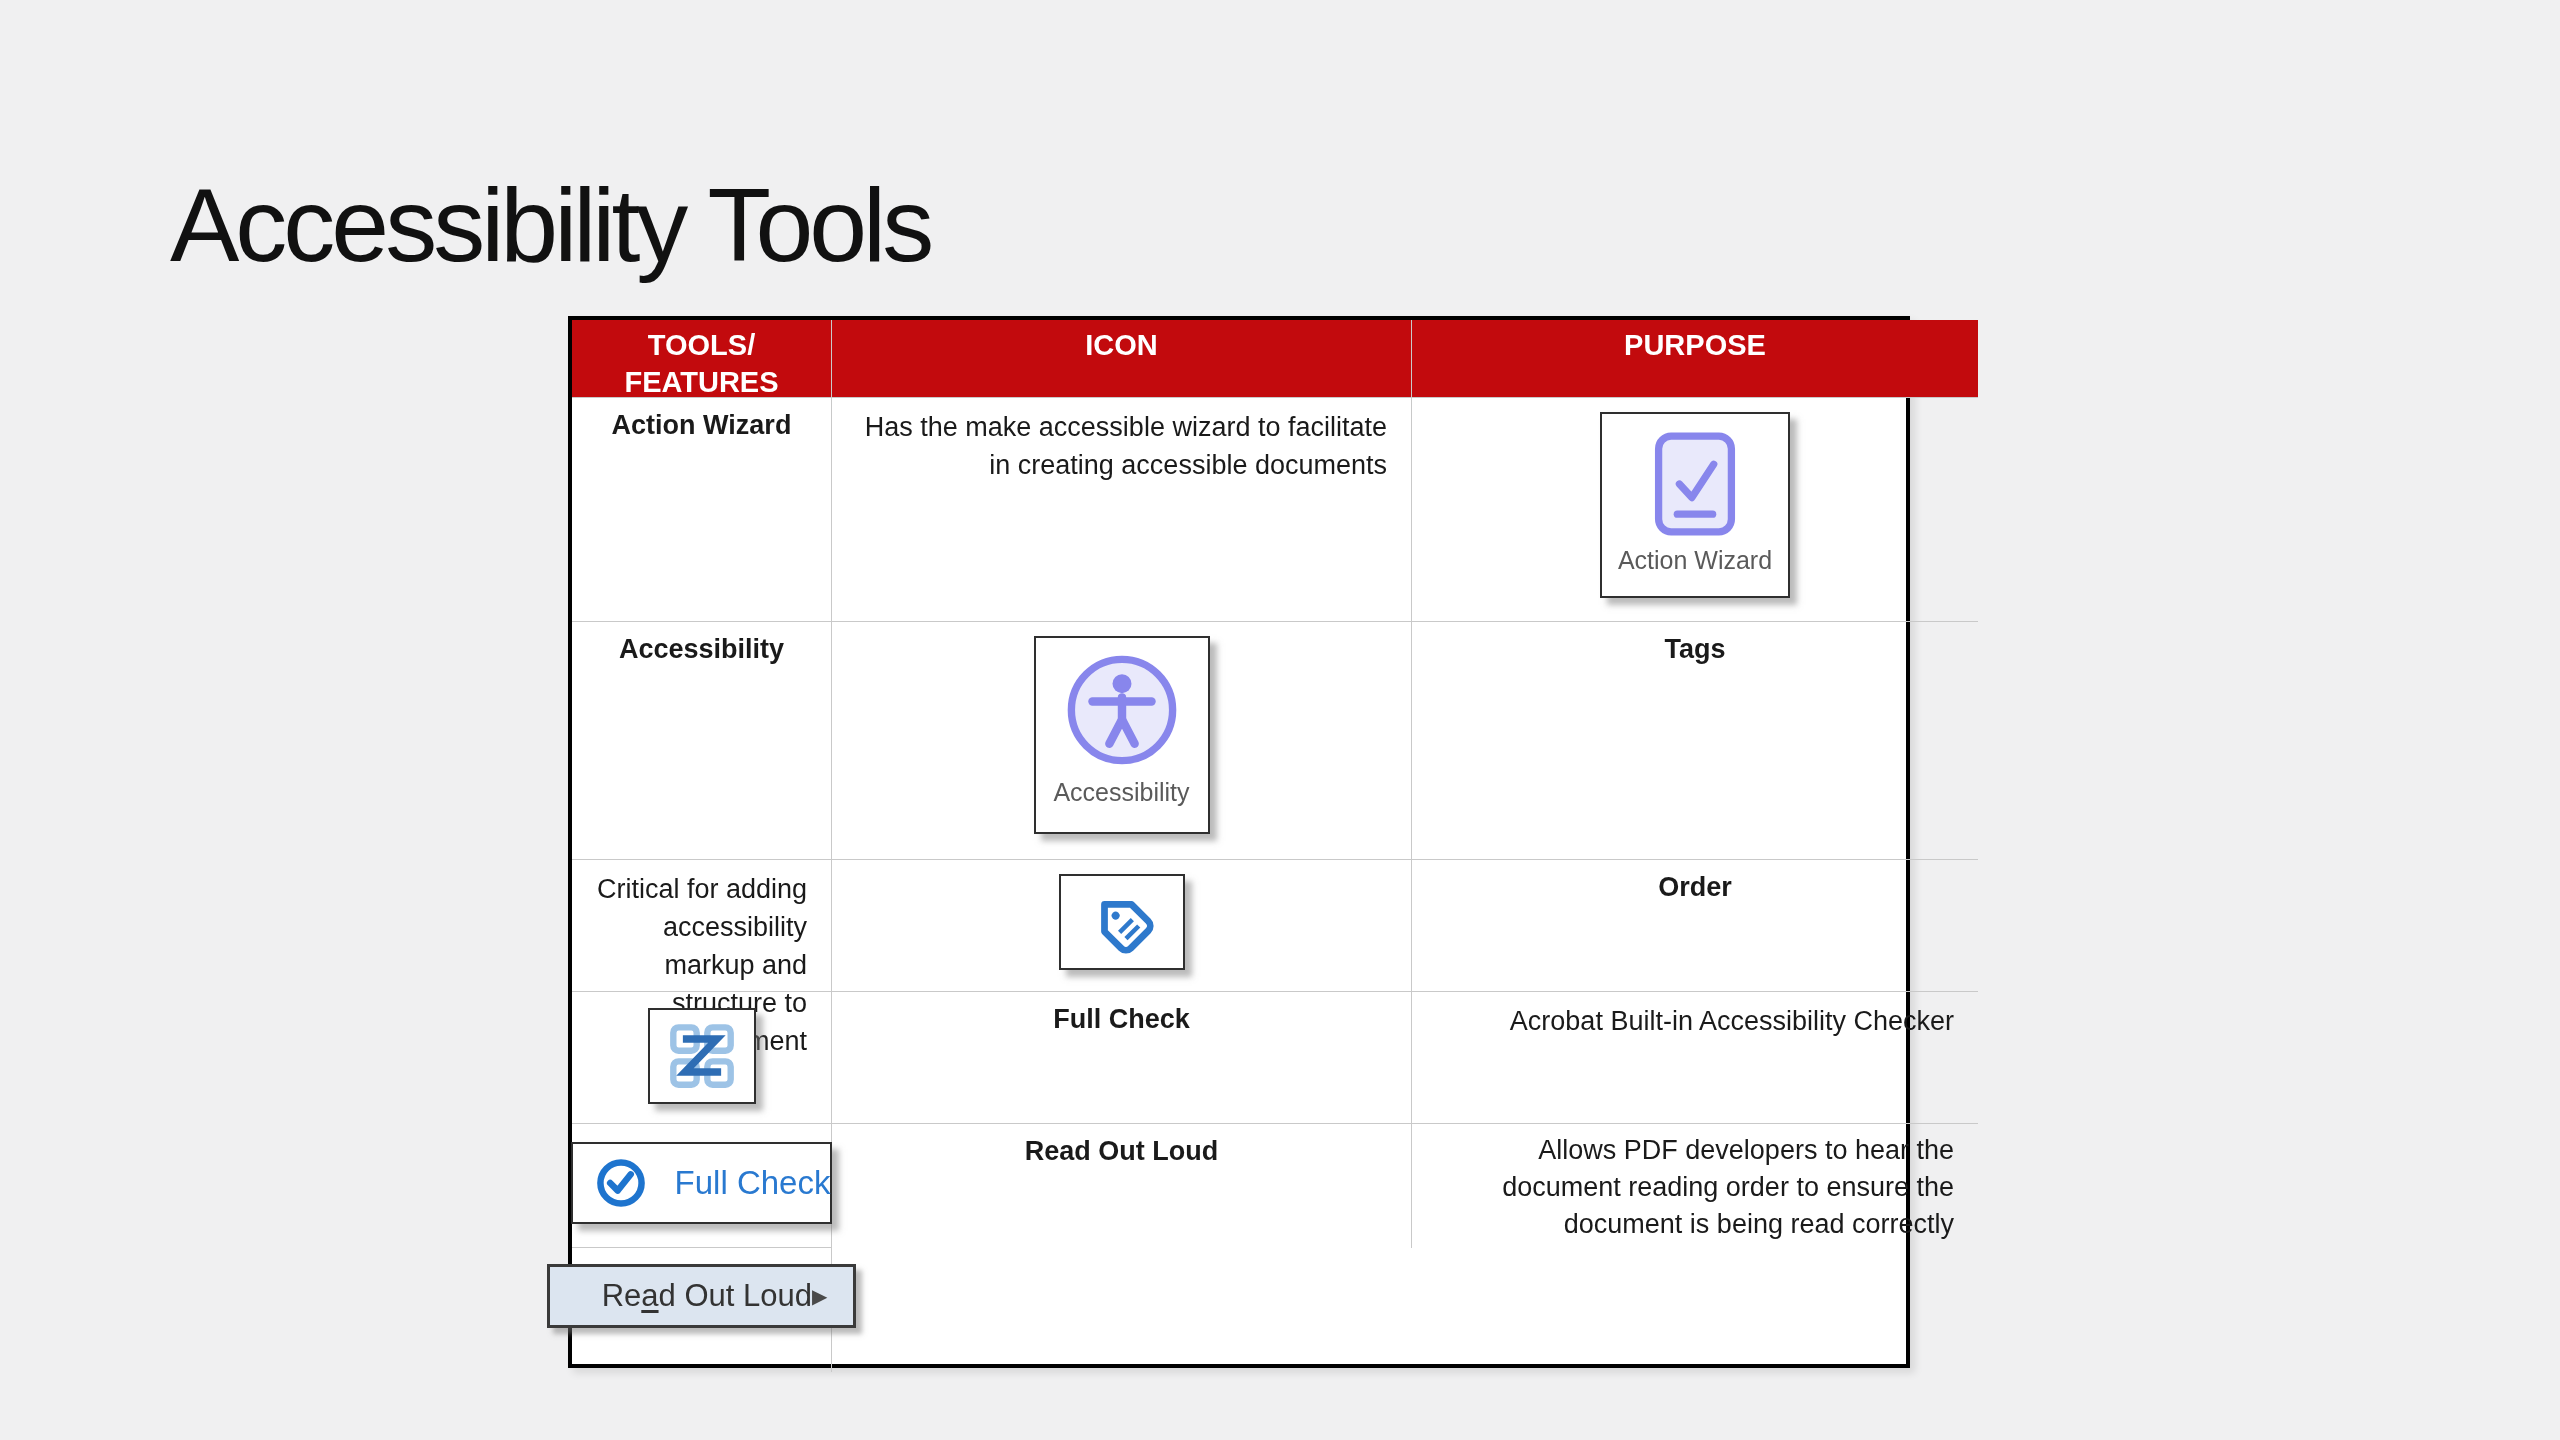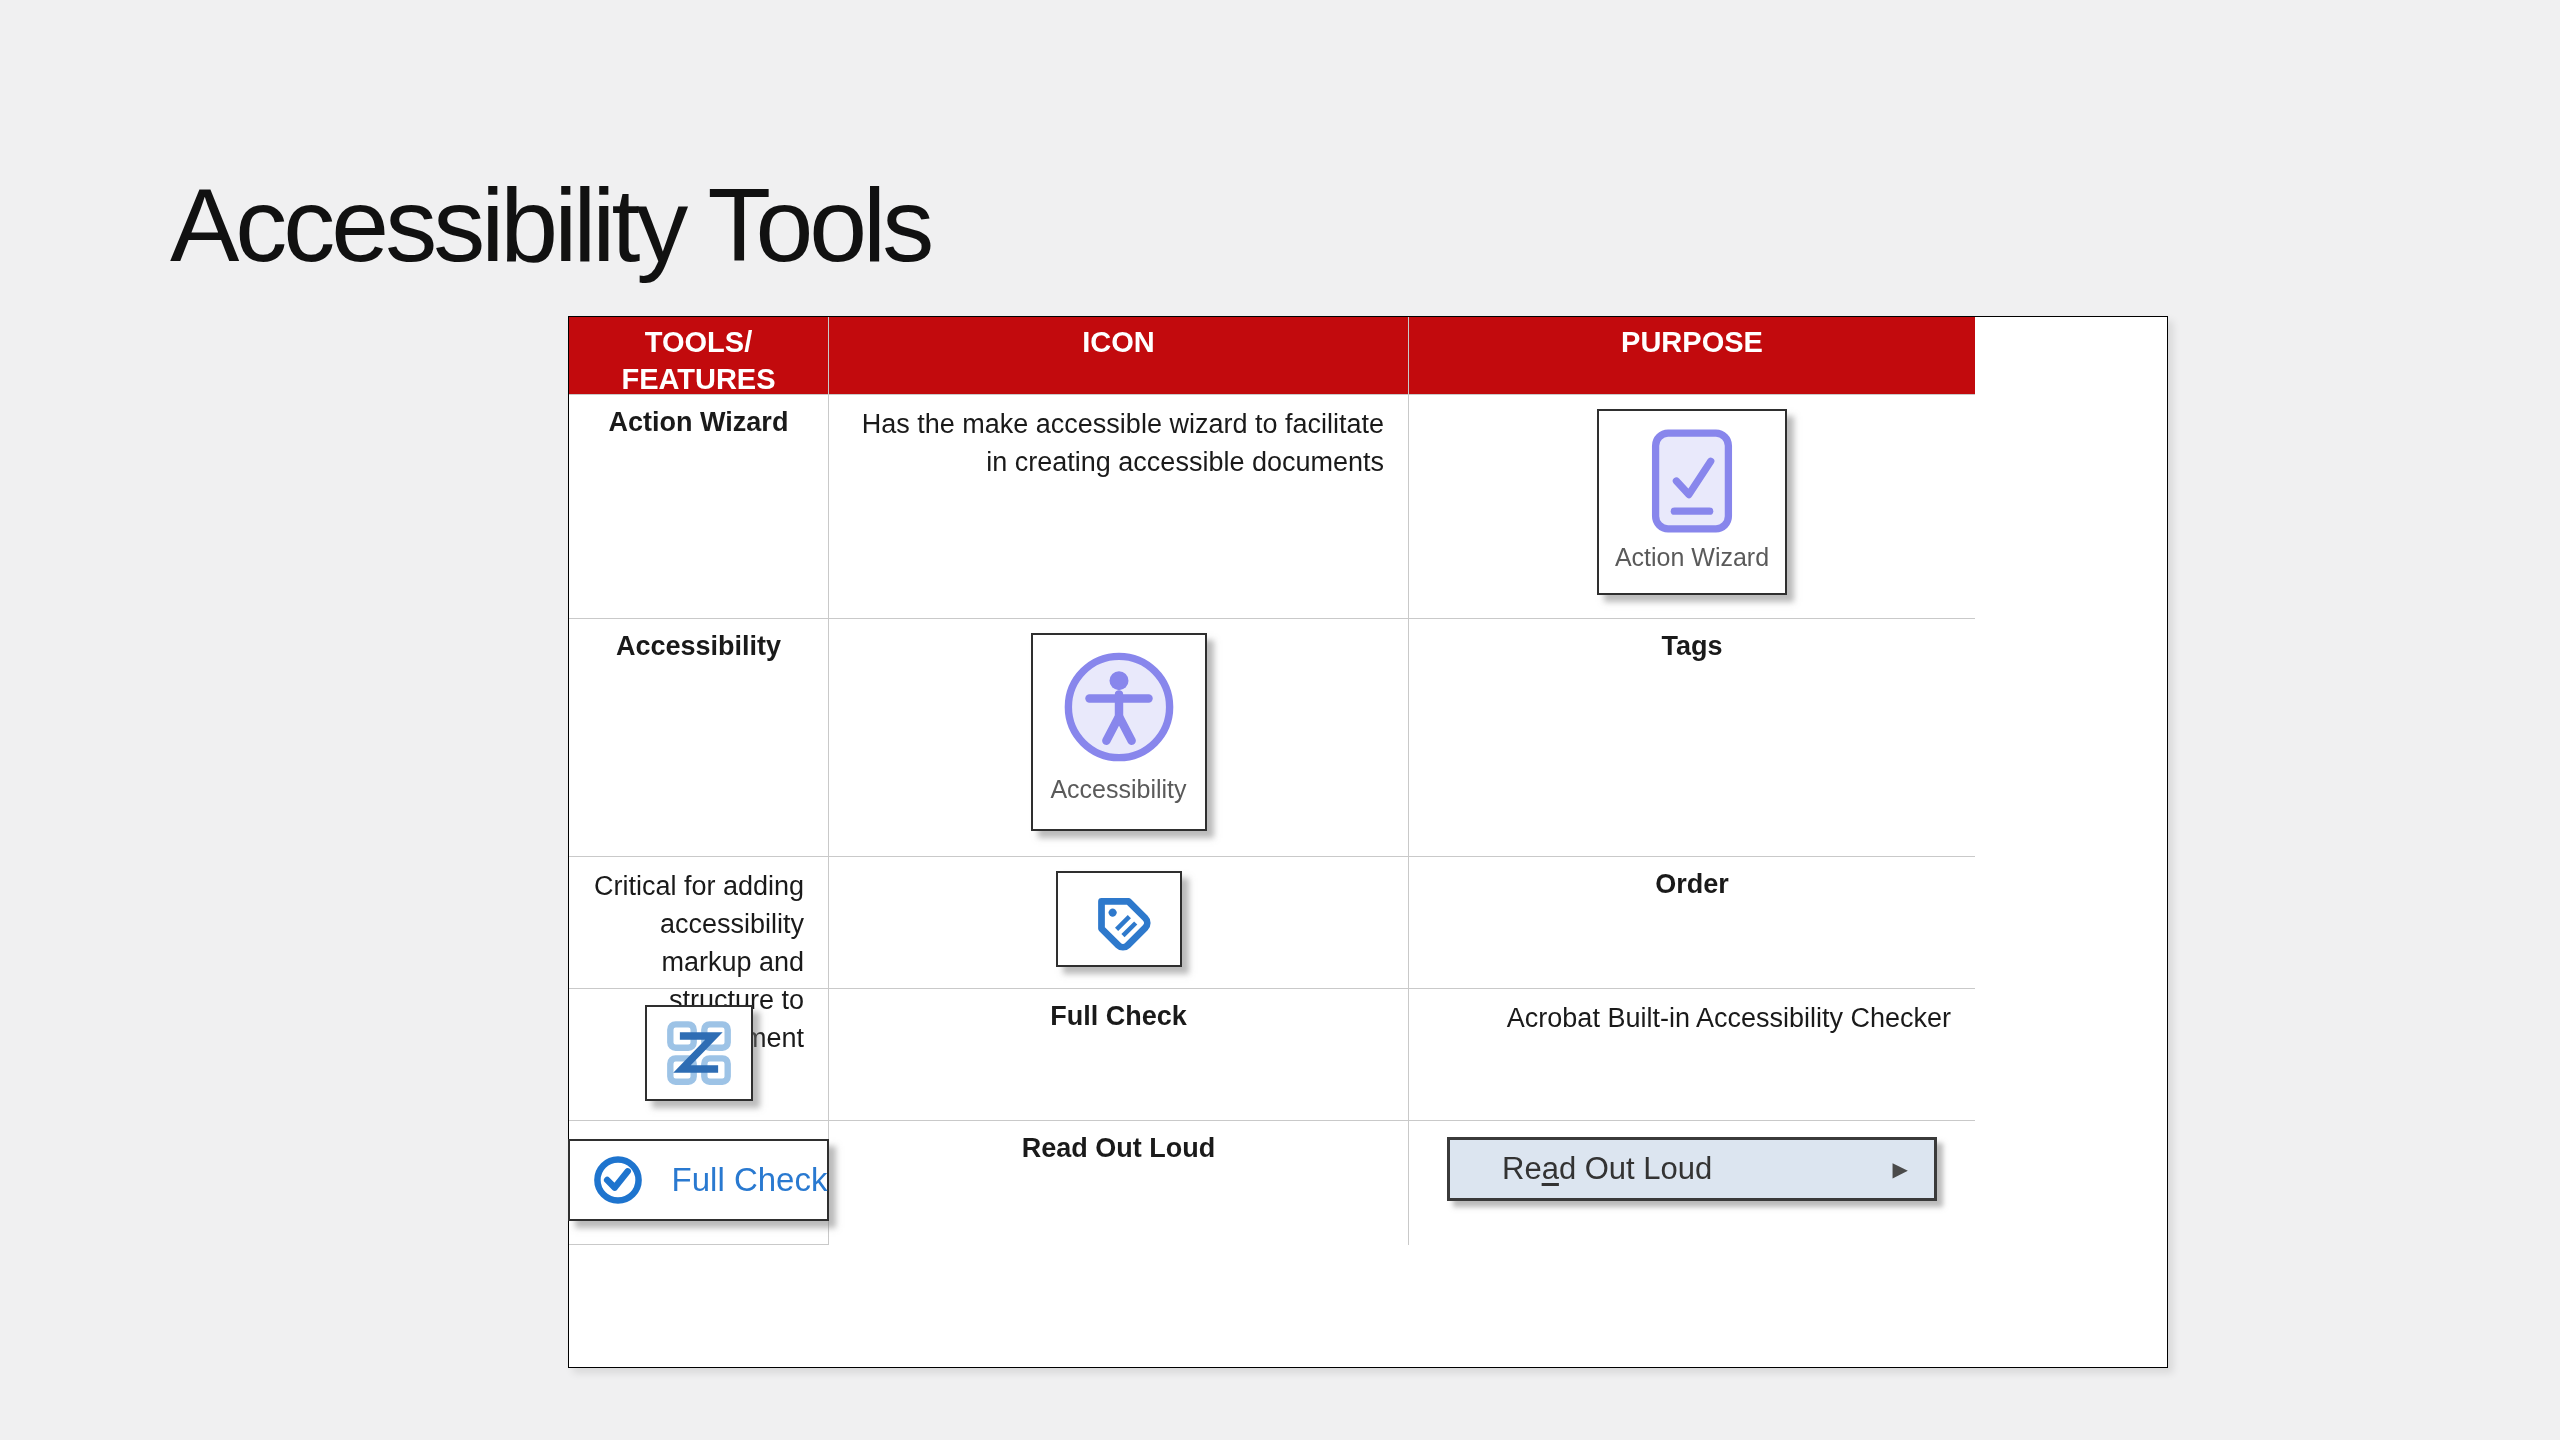--- a/index.html
+++ b/index.html
@@ -15,26 +15,26 @@
     left:170px;top:96px;
     font-size:104px;
     font-weight:300;
     letter-spacing:-4px;
     color:#111;
     white-space:nowrap;
   }
   .tools-table{
     position:absolute;
     left:568px;top:316px;
-    width:1600px;height:1052px;
+    width:1342px;height:1052px;
     display:grid;
     grid-template-columns:260px 580px 566px;
     grid-template-rows:78px 224px 238px 132px 132px 124px 124px;
     background:#ffffff;
-    border:1px solid #000000;
+    border:4px solid #000000;
     box-sizing:border-box;
     box-shadow:5px 5px 8px rgba(0,0,0,0.10);
   }
   .cell{
     border-right:1px solid #c9c9c9;
     border-bottom:1px solid #c9c9c9;
     box-sizing:border-box;
     text-align:center;
   }
   .cell:nth-child(3n){border-right:none;}
@@ -205,20 +205,21 @@
     <div class="icon-card card-fullcheck">
       <svg width="52" height="52" viewBox="0 0 48 48">
         <circle cx="24" cy="24" r="19" fill="none" stroke="#1e74ce" stroke-width="6"></circle>
         <path d="M14 24 L21 31 L33 16" fill="none" stroke="#1e74ce" stroke-width="6" stroke-linecap="round" stroke-linejoin="round"></path>
       </svg>
       <span class="fullcheck-label">Full Check</span>
     </div>
   </div>
 
   <div class="cell toolcell lastrow">Read Out Loud</div>
+  <div class="cell purposecell tight lastrow">Allows PDF developers to hear the document reading order to ensure the document is being read correctly</div>
   <div class="cell iconcell lastrow">
     <div class="menu-bar">
       <span class="menu-label"><span>Re</span><span class="menu-accel">a</span><span>d Out Loud</span></span>
       <span class="menu-arrow">▶</span>
     </div>
   </div>
 
 </div>
 
 </body></html>

